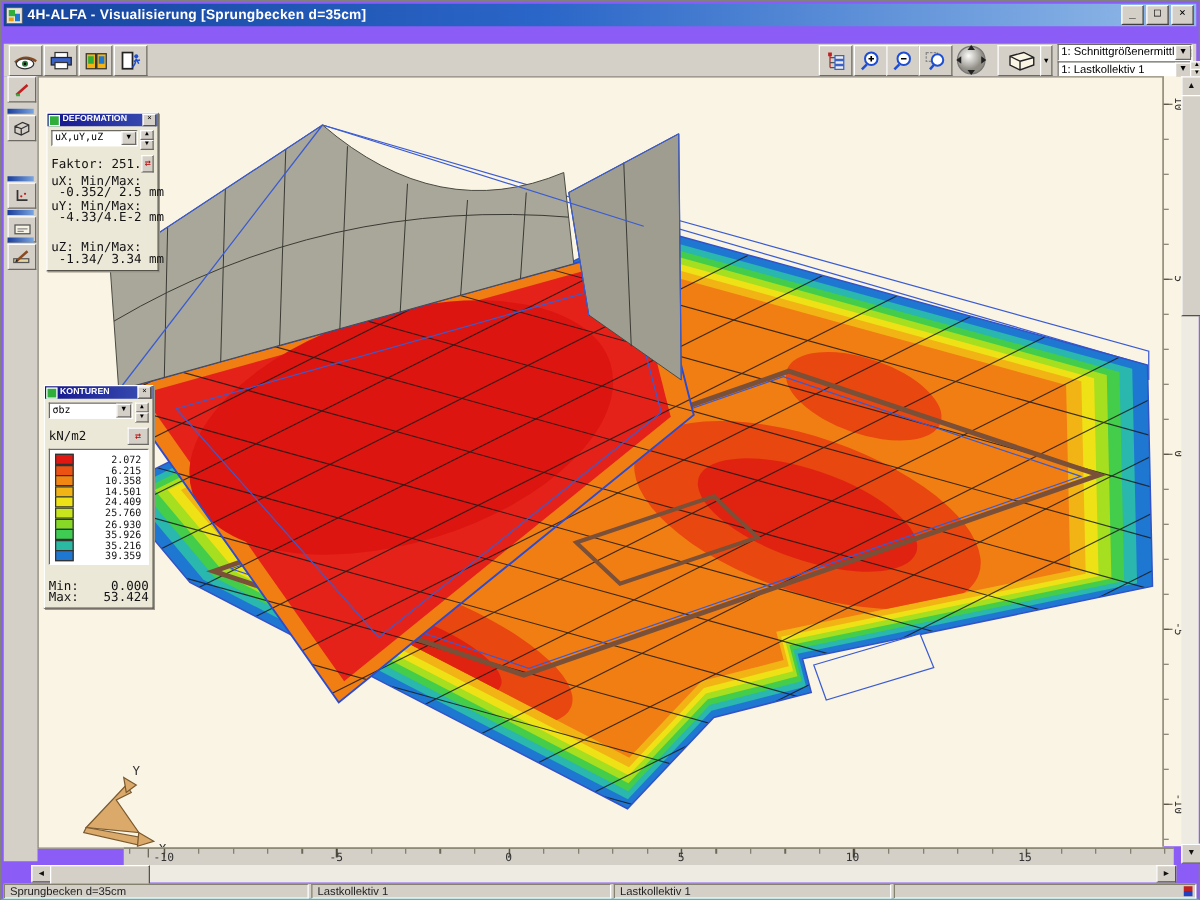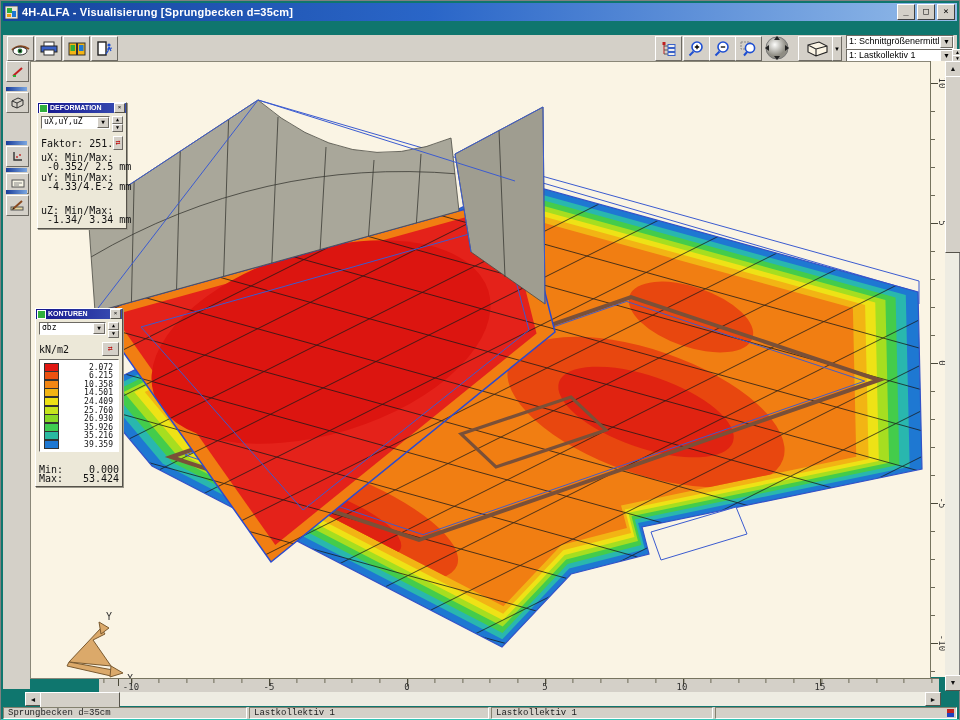--- a/index.html
+++ b/index.html
@@ -1,18 +1,18 @@
 <!DOCTYPE html>
 <html><head>
 <meta charset="utf-8">
 <style>
   html,body{margin:0;padding:0;width:960px;height:720px;overflow:hidden;
     font-family:"Liberation Sans",sans-serif;background:#d4d0c8;}
   .abs{position:absolute;}
-  #window{position:absolute;inset:0;background:#0f766e;border:1px solid #808080;}
+  #window{position:absolute;inset:0;background:#8b5cf6;border:1px solid #808080;}
 
   
   #titlebar{position:absolute;left:2px;top:2px;right:2px;height:18px;
     background:linear-gradient(90deg,#16449c 0%,#2a66c8 45%,#93bbe9 100%);
     display:flex;align-items:center;padding:0 2px;}
   #title-text{color:#fff;font-size:11px;font-weight:bold;margin-left:4px;
     white-space:nowrap;letter-spacing:.2px;}
   .winbtn{width:16px;height:14px;background:#d4d0c8;border:1px solid;
     border-color:#fff #404040 #404040 #fff;font-size:9px;line-height:12px;
     text-align:center;color:#000;margin-left:2px;font-family:"DejaVu Sans Mono",monospace;}
@@ -78,21 +78,21 @@
     text-align:center;color:#111;}
   #vscroll{position:absolute;left:944px;top:60px;width:14px;height:630px;background:#eeece2;}
   #vscroll .thumb{position:absolute;left:0;top:15px;width:14px;height:175px;background:#d4d0c8;
     border:1px solid;border-color:#fff #55524a #55524a #fff;}
   #hscroll{position:absolute;left:24px;top:691px;width:916px;height:14px;background:#eeece2;}
   #hscroll .thumb{position:absolute;left:15px;top:0;width:78px;height:14px;background:#d4d0c8;
     border:1px solid;border-color:#fff #55524a #55524a #fff;}
 
   
   #statusbar{position:absolute;left:2px;right:2px;top:706px;height:12px;background:#d4d0c8;
-    display:flex;gap:2px;font-family:Liberation Mono, monospace;}
+    display:flex;gap:2px;}
   .status-field{border:1px solid;border-color:#84816f #fff #fff #84816f;background:#d4d0c8;
     font-size:9px;line-height:10px;padding-left:4px;color:#222;overflow:hidden;white-space:nowrap;}
   #teal-strip{position:absolute;left:0;right:0;top:718px;height:2px;background:#35c4b5;}
 
   
   .fpanel{position:absolute;background:#ece8d8;border:1px solid;
     border-color:#fff #55524a #55524a #fff;box-shadow:1px 1px 0 #9a978a;
     font-family:"DejaVu Sans Mono",monospace;}
   .fpanel .ptitle{height:10px;background:linear-gradient(90deg,#14148c,#3a50b4);
     color:#fff;font-size:7px;line-height:10px;display:flex;align-items:center;
@@ -106,21 +106,21 @@
     padding-left:2px;}
   .pcombo .arrowbtn{position:absolute;right:0;top:0;width:10px;height:9px;background:#d4d0c8;
     border:1px solid;border-color:#fff #6d6a63 #6d6a63 #fff;font-size:6px;line-height:8px;
     text-align:center;}
   .prow{font-size:10px;line-height:9px;color:#111;white-space:pre;}
   .minibtn{width:15px;height:12px;background:#d4d0c8;border:1px solid;
     border-color:#fff #6d6a63 #6d6a63 #fff;font-size:8px;line-height:11px;text-align:center;
     color:#b00;}
   #legend-box{background:#fff;border:1px solid;border-color:#6d6a63 #fff #fff #6d6a63;
     padding:3px 2px 2px 4px;}
-  .legend-row{display:flex;align-items:flex-end;height:8.6px;}
+  .legend-row{display:flex;align-items:flex-start;height:8.6px;}
   .legend-swatch{width:13px;height:7px;border:1px solid #333;}
   .legend-value{margin-left:8px;font-size:8px;color:#111;flex:1;text-align:right;
     padding-right:3px;}
 </style>
 </head>
 <body>
 
 <div id="window">
 
   <div id="titlebar">
@@ -434,21 +434,21 @@
         <path d="M38,600 L70,566 L74,572 L62,578 L80,604 Z" fill="#dba96a" stroke="#7a5a30" stroke-width="1"></path>
         <path d="M38,600 L82,608 L80,614 L36,604 Z" fill="#dba96a" stroke="#7a5a30" stroke-width="1"></path>
         <path d="M68,560 l10,6 -8,6 z" fill="#dba96a" stroke="#7a5a30"></path>
         <path d="M80,604 l12,7 -13,4 z" fill="#dba96a" stroke="#7a5a30"></path>
         <text id="axis-y-label" x="75" y="558" font-size="10" font-family="DejaVu Sans Mono, monospace" fill="#333">Y</text>
         <text id="axis-x-label" x="96" y="620" font-size="10" font-family="DejaVu Sans Mono, monospace" fill="#333">X</text>
       </g>
     </svg>
 
     
-    <div class="fpanel" style="left:6px;top:40px;width:88px">
+    <div class="fpanel" style="left:6px;top:28px;width:88px">
       <div class="ptitle">
         <span class="picon"></span>
         <span>DEFORMATION</span>
         <span class="pclose">×</span>
       </div>
       <div style="padding:3px 3px 4px 3px">
         <div style="display:flex;gap:2px">
           <div class="pcombo" style="flex:1">
             <span>uX,uY,uZ</span>
             <span class="arrowbtn">▼</span>

